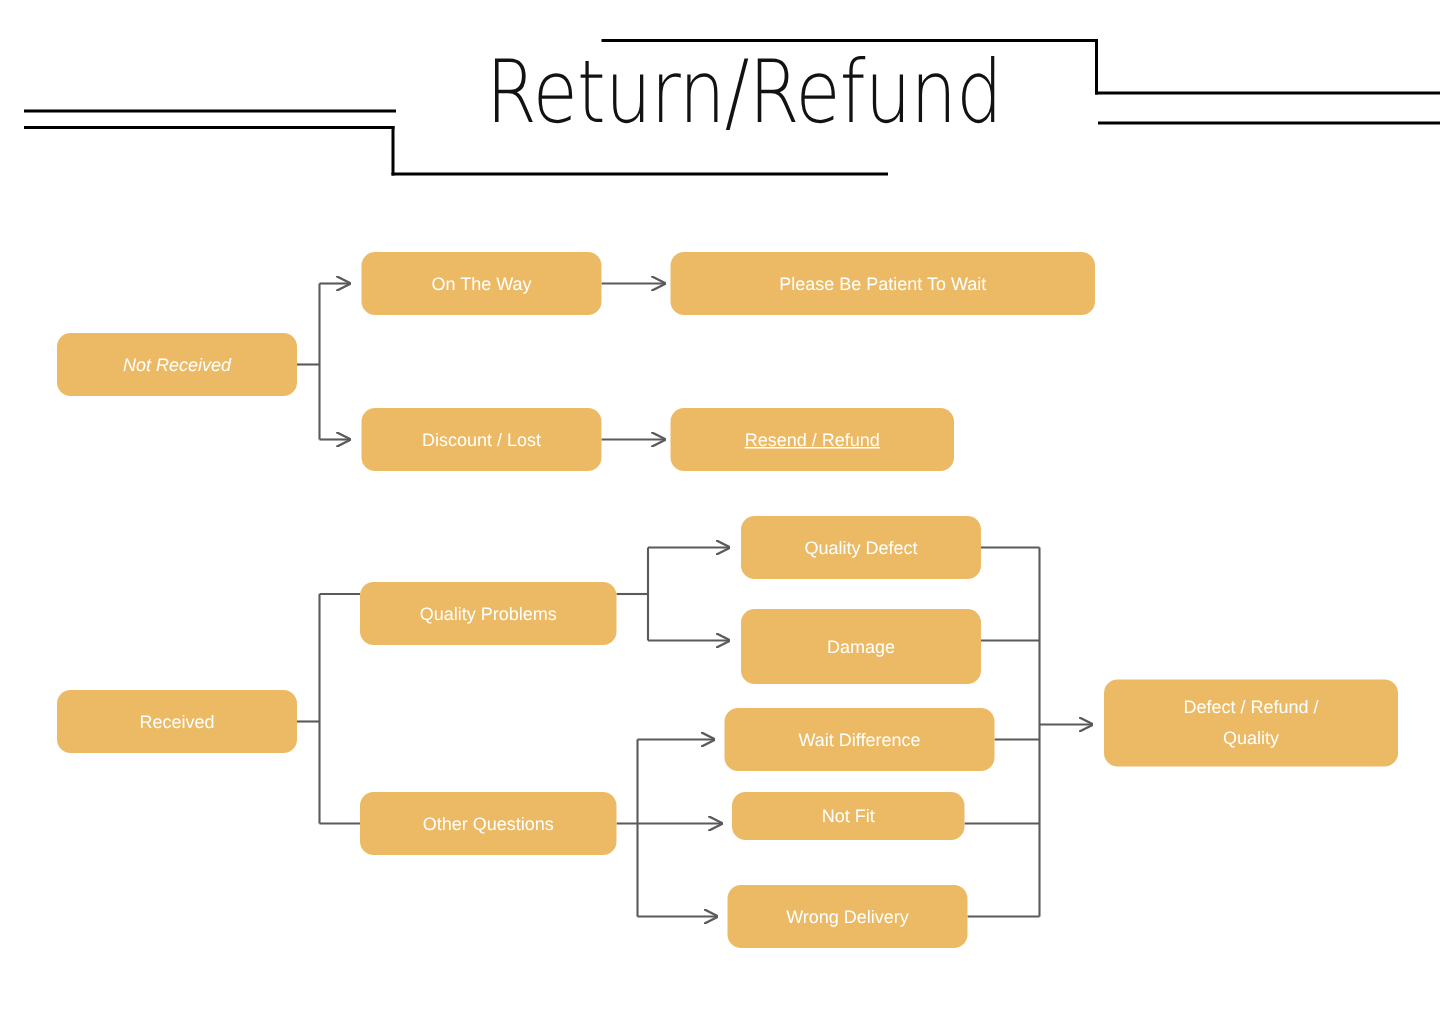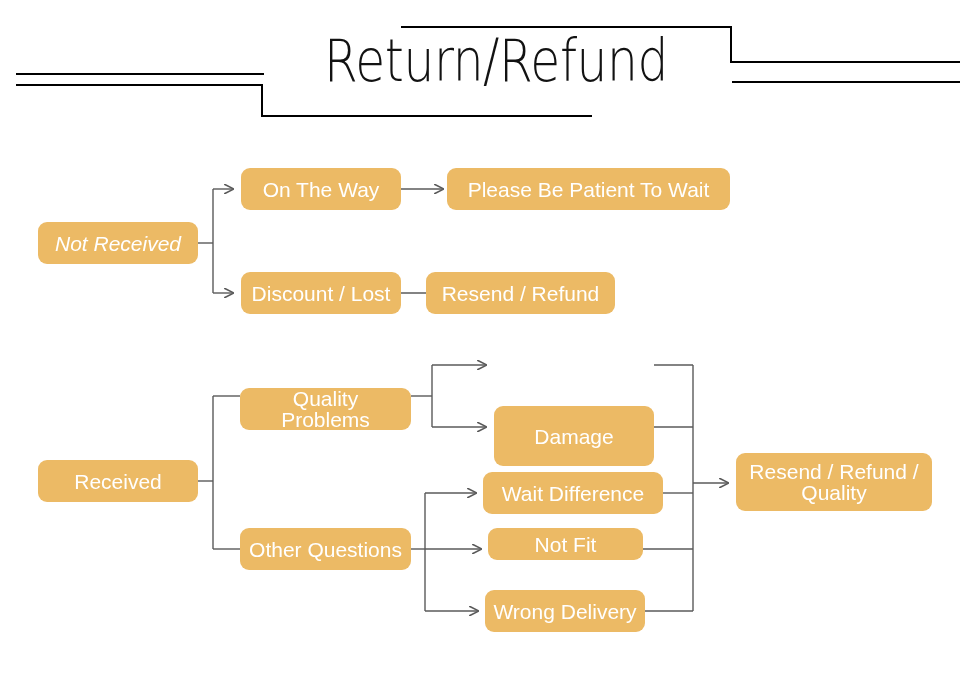--- a/index.html
+++ b/index.html
@@ -49,21 +49,21 @@
     width: 960px; height: 543px;
   }
   #flow svg {
     display: block;
   }
   .nodebox {
     position: absolute;
     background: #ecba65;
     border-radius: 9px;
     color: #ffffff;
-    font-size: 21px;
+    font-size: 12px;
     display: flex;
     align-items: center;
     justify-content: center;
     text-align: center;
     line-height: 21px;
     box-sizing: border-box;
     padding: 0 8px;
   }
   .nodebox.twoline { line-height: 21px; }
 </style>
@@ -142,36 +142,37 @@
     </svg>
 
     <div class="nodebox" style="left:38px; top:92px; width:160px; height:42px;font-style:italic;">Not Received</div>
 
     <div class="nodebox" style="left:241px; top:38px; width:160px; height:42px;">On The Way</div>
 
     <div class="nodebox" style="left:447px; top:38px; width:283px; height:42px;">Please Be Patient To Wait</div>
 
     <div class="nodebox" style="left:241px; top:142px; width:160px; height:42px;">Discount / Lost</div>
 
-    <div class="nodebox" style="left:426px; top:142px; width:189px; height:42px;">Resend / Refund</div>
+    <div class="nodebox" style="left:447px; top:142px; width:189px; height:42px;text-decoration:underline;">Resend / Refund</div>
 
     <div class="nodebox" style="left:38px; top:330px; width:160px; height:42px;">Received</div>
 
     <div class="nodebox" style="left:240px; top:258px; width:171px; height:42px;text-align:center;">Quality Problems</div>
 
+    <div class="nodebox" style="left:494px; top:214px; width:160px; height:42px;">Quality Defect</div>
 
-    <div class="nodebox" style="left:494px; top:276px; width:160px; height:60px;">Damage</div>
+    <div class="nodebox" style="left:494px; top:276px; width:160px; height:50px;">Damage</div>
 
     <div class="nodebox" style="left:240px; top:398px; width:171px; height:42px;">Other Questions</div>
 
     <div class="nodebox" style="left:483px; top:342px; width:180px; height:42px;">Wait Difference</div>
 
     <div class="nodebox" style="left:488px; top:398px; width:155px; height:32px;">Not Fit</div>
 
     <div class="nodebox" style="left:485px; top:460px; width:160px; height:42px;text-align:right;">Wrong Delivery</div>
 
     <div class="nodebox twoline" style="left:736px; top:323px; width:196px; height:58px; flex-direction:column;">
-      <span>Resend / Refund /</span>
+      <span>Defect / Refund /</span>
       <span>Quality</span>
     </div>
 
   </div>
 </div>
 
 </body></html>

